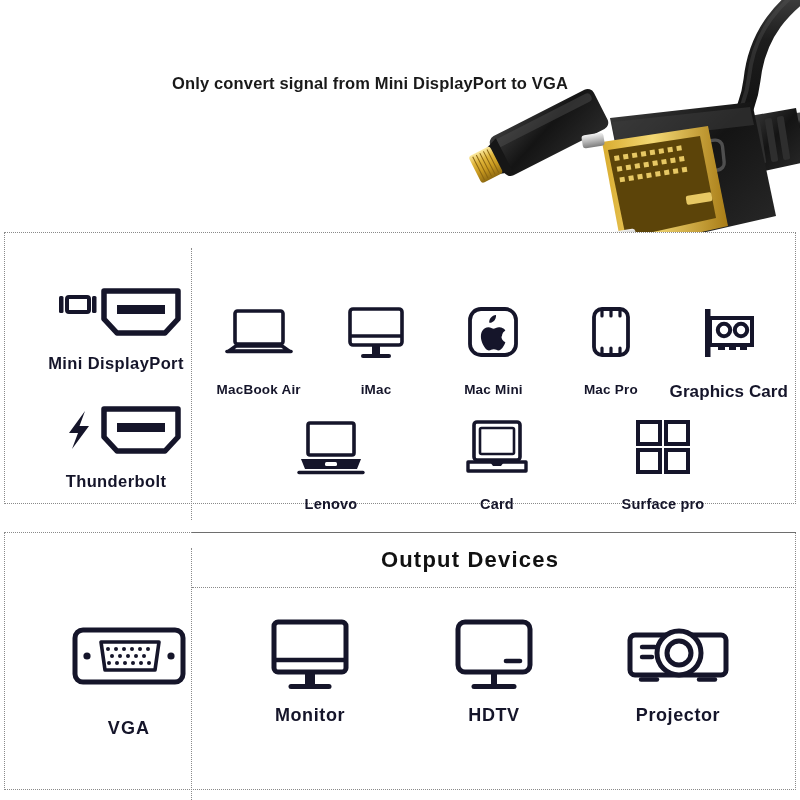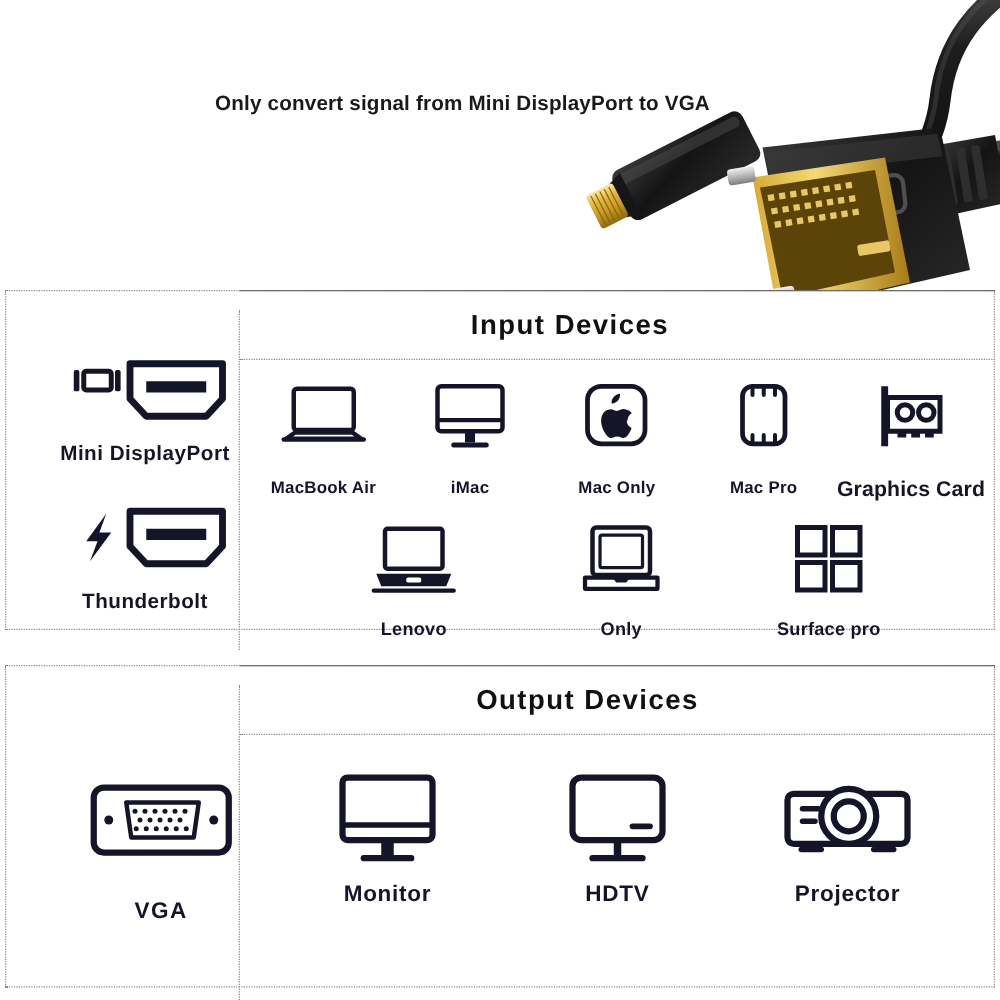--- a/index.html
+++ b/index.html
@@ -346,23 +346,20 @@
             <path d="M63 10 L137 10 L137 38 L124 52 L76 52 L63 38 Z" fill="none" stroke="#15152a" stroke-width="5.5" stroke-linejoin="round"></path>
             <rect x="76" y="24" width="48" height="9" fill="#15152a"></rect>
           </svg>
         </div>
         <div class="conn-label">Thunderbolt</div>
       </div>
 
     </div>
 
     <div class="dev-region">
-      <div class="section-head">
-        <span class="section-head-title">Input Devices</span>
-      </div>
 
       <div class="dev-body">
 
         <div class="dev-row dev-row-1">
 
           <div class="dev-cell">
             <div class="dev-art">
               <svg width="74" height="60" viewBox="0 0 74 60">
                 <rect x="13" y="8" width="48" height="33" rx="2.5" fill="none" stroke="#15152a" stroke-width="3.6"></rect>
                 <path d="M7 48 L14 43 L60 43 L67 48 Z" fill="none" stroke="#15152a" stroke-width="3.6" stroke-linejoin="round"></path>
@@ -385,21 +382,21 @@
           </div>
 
           <div class="dev-cell">
             <div class="dev-art">
               <svg width="60" height="60" viewBox="0 0 60 60">
                 <rect x="7" y="6" width="46" height="46" rx="11" fill="none" stroke="#15152a" stroke-width="3.8"></rect>
                 <path d="M31.6 17.2 c1.8 -2.4 1.4 -4.9 1.4 -5.2 c-1.9 .1 -4 1.3 -5.2 2.8 c-1.1 1.3 -1.8 3.3 -1.5 5 c2 .2 4 -1 5.3 -2.6 Z" fill="#15152a"></path>
                 <path d="M39 33.5 c-.1 -4 3.2 -5.9 3.4 -6 c-1.9 -2.7 -4.8 -3.1 -5.8 -3.2 c-2.5 -.3 -4.8 1.4 -6 1.4 c-1.2 0 -3.1 -1.4 -5.1 -1.4 c-2.6 .1 -5 1.5 -6.3 3.8 c-2.7 4.7 -.7 11.6 1.9 15.4 c1.3 1.9 2.8 4 4.8 3.9 c1.9 -.1 2.6 -1.2 4.9 -1.2 c2.3 0 2.9 1.2 4.9 1.2 c2 0 3.3 -1.9 4.6 -3.8 c1.4 -2.2 2 -4.3 2 -4.4 c-.1 0 -3.9 -1.5 -3.9 -5.9 Z" fill="#15152a"></path>
               </svg>
             </div>
-            <div class="dev-label">Mac Only</div>
+            <div class="dev-label">Mac Mini</div>
           </div>
 
           <div class="dev-cell">
             <div class="dev-art">
               <svg width="56" height="60" viewBox="0 0 56 60">
                 <rect x="11" y="6" width="34" height="46" rx="8" fill="none" stroke="#15152a" stroke-width="3.8"></rect>
                 <g stroke="#15152a" stroke-width="3.2" stroke-linecap="round">
                   <line x1="19" y1="7" x2="19" y2="13"></line>
                   <line x1="28" y1="7" x2="28" y2="13"></line>
                   <line x1="37" y1="7" x2="37" y2="13"></line>
@@ -447,21 +444,21 @@
 
           <div class="dev-cell">
             <div class="dev-art">
               <svg width="74" height="60" viewBox="0 0 74 60">
                 <rect x="14" y="5" width="46" height="38" rx="3" fill="none" stroke="#15152a" stroke-width="3.6"></rect>
                 <rect x="20" y="11" width="34" height="26" rx="1.5" fill="none" stroke="#15152a" stroke-width="2.6"></rect>
                 <path d="M8 45 L66 45 L66 54 L8 54 Z" fill="none" stroke="#15152a" stroke-width="3.4" stroke-linejoin="round"></path>
                 <path d="M30 45 L33 49 L41 49 L44 45 Z" fill="#15152a"></path>
               </svg>
             </div>
-            <div class="dev-label">Only</div>
+            <div class="dev-label">Card</div>
           </div>
 
           <div class="dev-cell">
             <div class="dev-art">
               <svg width="62" height="60" viewBox="0 0 62 60">
                 <g fill="none" stroke="#15152a" stroke-width="4">
                   <rect x="6" y="5" width="22" height="22"></rect>
                   <rect x="34" y="5" width="22" height="22"></rect>
                   <rect x="6" y="33" width="22" height="22"></rect>
                   <rect x="34" y="33" width="22" height="22"></rect>

